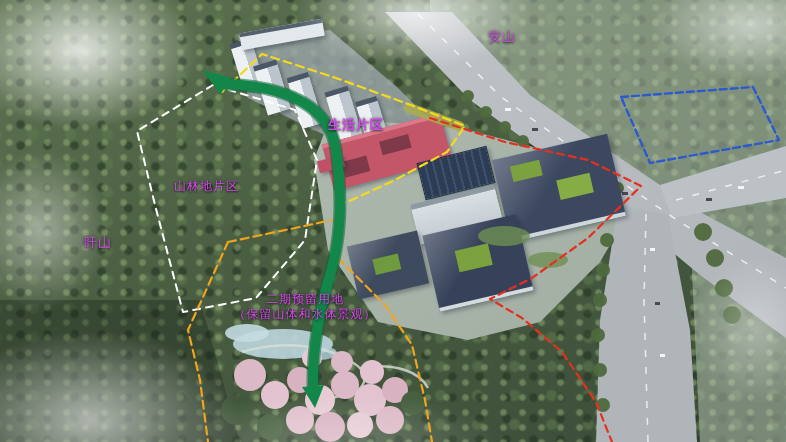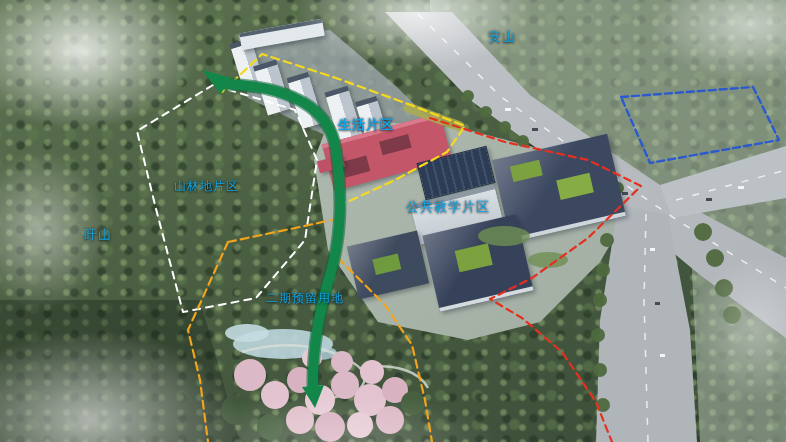--- a/index.html
+++ b/index.html
@@ -87,31 +87,30 @@
   .mist>i{display:block;width:100%;height:100%;background:radial-gradient(ellipse at center,rgba(255,255,255,var(--a)),rgba(255,255,255,0) 70%);}
   .m1{left:-40px;top:-30px;width:240px;height:160px;--a:.8;}
   .m2{left:-30px;top:150px;width:140px;height:160px;--a:.45;}
   .m3{left:-60px;top:330px;width:300px;height:180px;--a:.6;}
   .m4{left:650px;top:-30px;width:200px;height:110px;--a:.55;}
   .m5{left:295px;top:-45px;width:240px;height:115px;--a:.7;}
   .m6{left:690px;top:255px;width:130px;height:150px;--a:.35;}
   .m7{left:170px;top:392px;width:330px;height:95px;--a:.25;}
   
   .lbl{
-    position:absolute;color:#0ea5e9;font-size:13px;letter-spacing:1px;white-space:nowrap;
+    position:absolute;color:#d946ef;font-size:13px;letter-spacing:1px;white-space:nowrap;
     text-shadow:0 0 3px rgba(0,0,0,.65),0 1px 2px rgba(0,0,0,.5);
-    font-family:Liberation Mono, monospace;
   }
   .lbl-forest{font-size:12px;}
   .lbl-phase2{font-weight:bold;}
   .lbl-living{font-weight:bold;}
   .lbl-anshan{left:488px;top:28px;}
-  .lbl-xushan{left:84px;top:226px;}
+  .lbl-xushan{left:84px;top:234px;}
   .lbl-forestzone{left:174px;top:178px;}
-  .lbl-livingzone{left:314px;top:116px;padding-left:24px;}
+  .lbl-livingzone{left:304px;top:116px;padding-left:24px;}
   .lbl-teachzone{left:406px;top:198px;}
   .lbl-phase2zone{left:624px;top:110px;}
   .lbl-expansion{left:205px;top:292px;width:200px;text-align:center;font-size:12px;line-height:1.25;white-space:normal;}
 </style>
 </head>
 <body>
 
 <div class="scene">
 
   <div class="forest-base"></div>
@@ -256,18 +255,18 @@
       <path d="M 224,84 C 290,86 330,108 336,150 C 342,195 342,235 330,275 C 318,315 312,350 313,390" fill="none" stroke-width="10" stroke="#13874a"></path>
       <polygon points="202,70 231.5,77.7 220.5,94.3" fill="#13874a"></polygon>
       <polygon points="315,408 324,385 302,387" fill="#13874a"></polygon>
     </g>
   </svg>
 
   <div class="lbl lbl-anshan">安山</div>
   <div class="lbl lbl-xushan">盱山</div>
   <div class="lbl lbl-forest lbl-forestzone">山林地片区</div>
   <div class="lbl lbl-living lbl-livingzone">生活片区</div>
-  <div class="lbl lbl-teachzone">公共教学片区</div>
   <div class="lbl lbl-expansion">
     <span>二期预留用地</span><br>
+    <span>（保留山体和水体景观）</span>
   </div>
 
 </div>
 
 </body></html>

